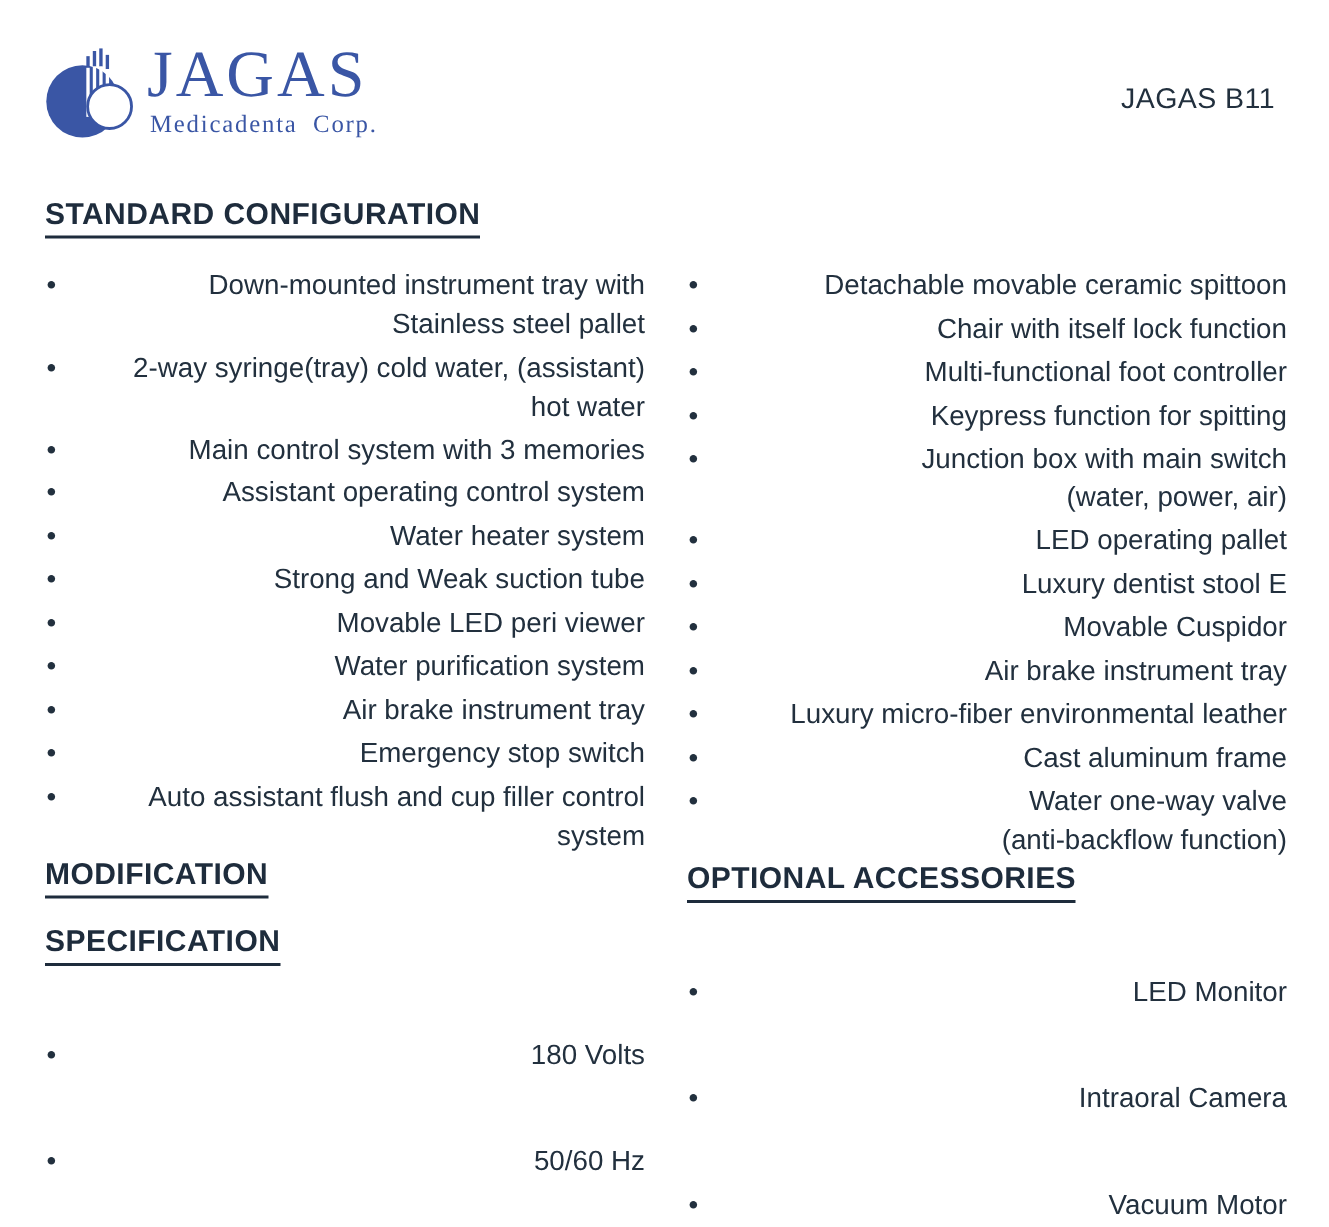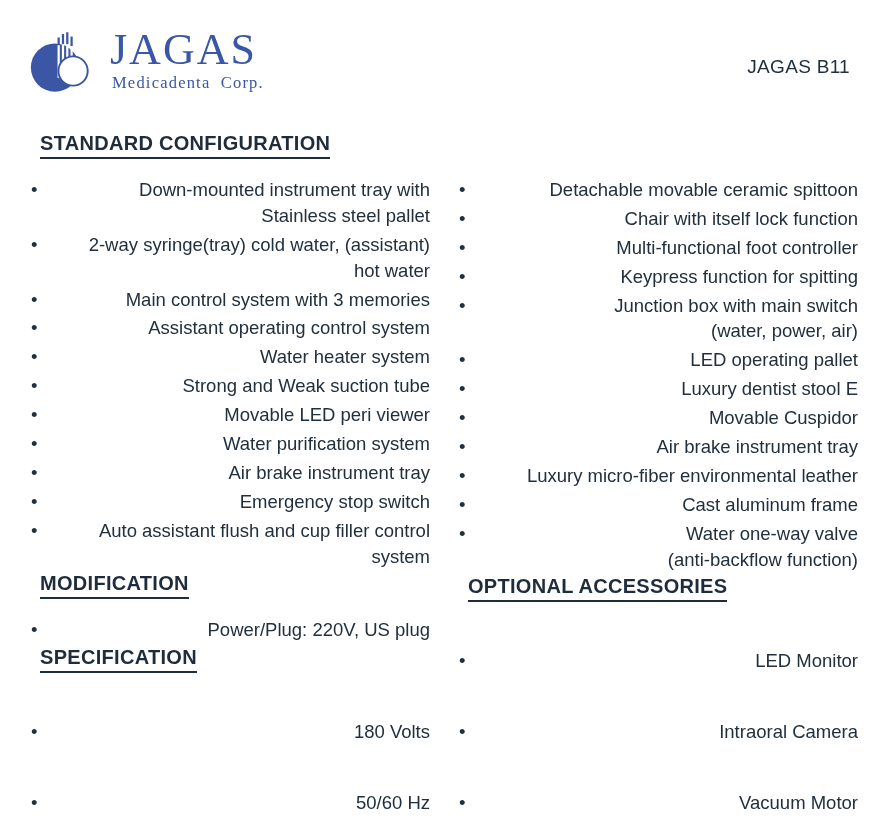--- a/index.html
+++ b/index.html
@@ -15,21 +15,21 @@
 
   
   header {
     display: flex;
     justify-content: space-between;
     align-items: flex-start;
     padding-right: 8px;
   }
   .logo { display: flex; align-items: flex-start; }
   .logo-mark { display: block; margin-top: 2px; }
-  .logo-text { display: flex; flex-direction: column; margin-left: 18px; }
+  .logo-text { display: flex; flex-direction: column; margin-left: 6px; }
   .wordmark {
     font-family: "Liberation Serif", serif;
     font-size: 44px;
     line-height: 0.92;
     letter-spacing: 2px;
     color: #3a56a5;
     font-weight: normal;
   }
   .subtext {
     font-family: "Liberation Serif", serif;
@@ -47,21 +47,21 @@
     color: #22303e;
   }
 
   
   main { display: flex; gap: 28px; margin-top: 34px; }
   .col { width: 50%; box-sizing: border-box; }
   .col-right { padding-top: 45px; }
 
   
   h2.section-title {
-    margin: 0 0 18px 10px;
+    margin: 0 0 18px 0;
     font-size: 20px;
     font-weight: bold;
     letter-spacing: 0.3px;
     color: #1e2c3c;
   }
   h2.section-title .underlined {
     display: inline-block;
     border-bottom: 2px solid #1e2c3c;
     padding-bottom: 2px;
   }
@@ -132,23 +132,20 @@
         <li>Water purification system</li>
         <li>Air brake instrument tray</li>
         <li>Emergency stop switch</li>
         <li>Auto assistant flush and cup filler control
 system</li>
       </ul>
 
       <h2 class="section-title mt-section">
         <span class="underlined">MODIFICATION</span>
       </h2>
-      <ul class="features">
-        <li>Power/Plug: 220V, US plug</li>
-      </ul>
 
       <h2 class="section-title mt-section">
         <span class="underlined">SPECIFICATION</span>
       </h2>
       <ul class="features tight">
         <li>180 Volts</li>
         <li>50/60 Hz</li>
         <li>Gear Type Motor</li>
       </ul>
     </div>

